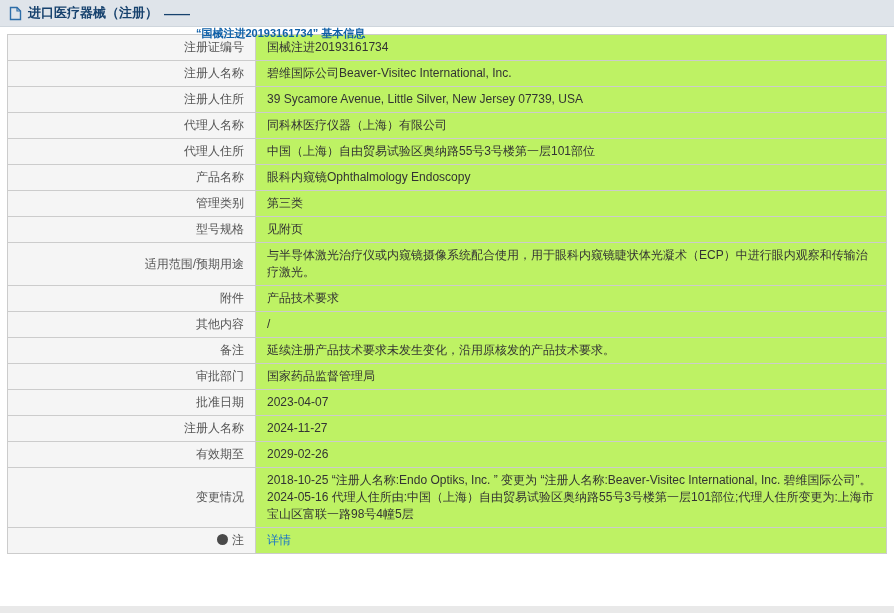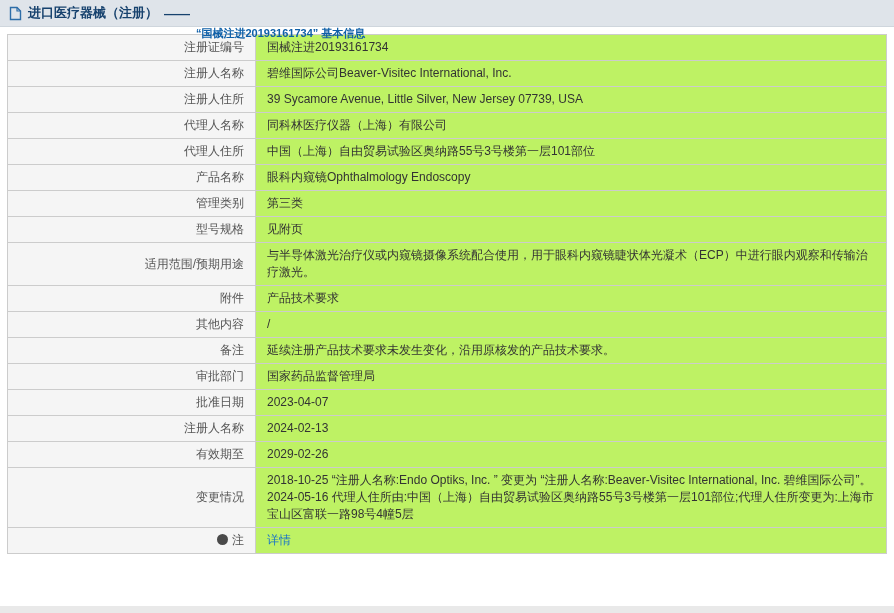--- a/index.html
+++ b/index.html
@@ -152,21 +152,21 @@
       <tr>
     <td class="label-cell"><span>审批部门</span></td>
     <td class="value-cell"><span>国家药品监督管理局</span></td>
   </tr>
       <tr>
     <td class="label-cell"><span>批准日期</span></td>
     <td class="value-cell"><span>2023-04-07</span></td>
   </tr>
       <tr>
     <td class="label-cell"><span>注册人名称</span></td>
-    <td class="value-cell"><span>2024-02-13</span></td>
+    <td class="value-cell"><span>2024-11-27</span></td>
   </tr>
       <tr>
     <td class="label-cell"><span>有效期至</span></td>
     <td class="value-cell"><span>2029-02-26</span></td>
   </tr>
       <tr>
     <td class="label-cell"><span>变更情况</span></td>
     <td class="value-cell"><span>2018-10-25 “注册人名称:Endo Optiks, Inc. ” 变更为 “注册人名称:Beaver-Visitec International, Inc. 碧维国际公司”。
 2024-05-16 代理人住所由:中国（上海）自由贸易试验区奥纳路55号3号楼第一层101部位;代理人住所变更为:上海市宝山区富联一路98号4幢5层</span></td>
   </tr>

